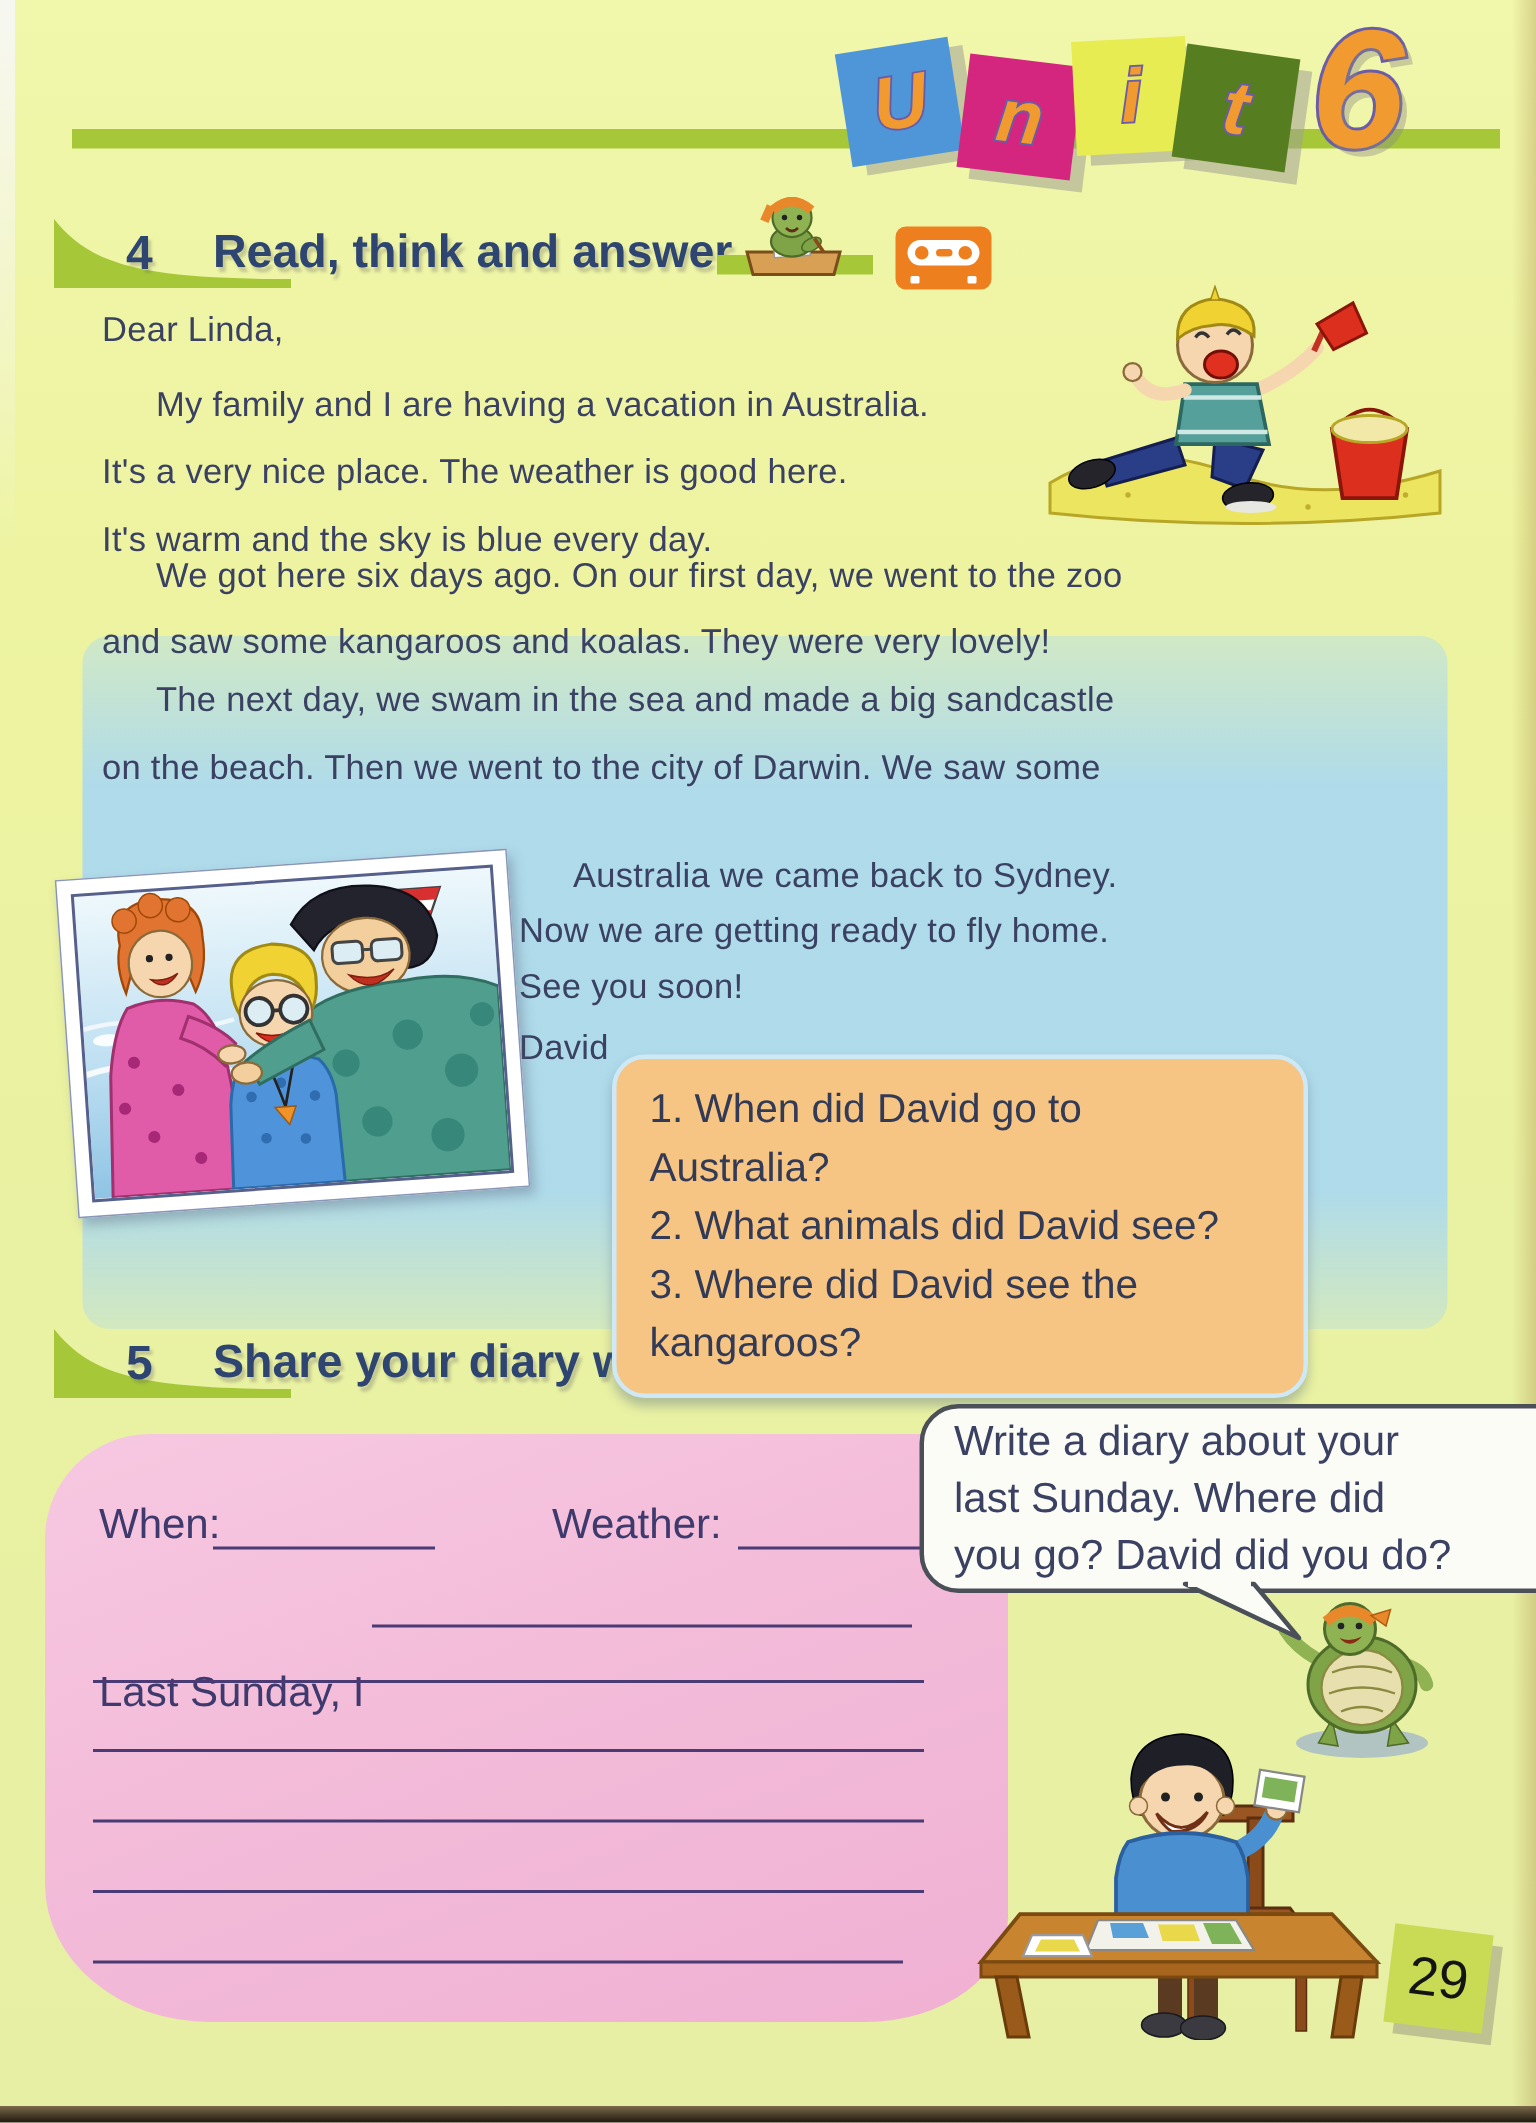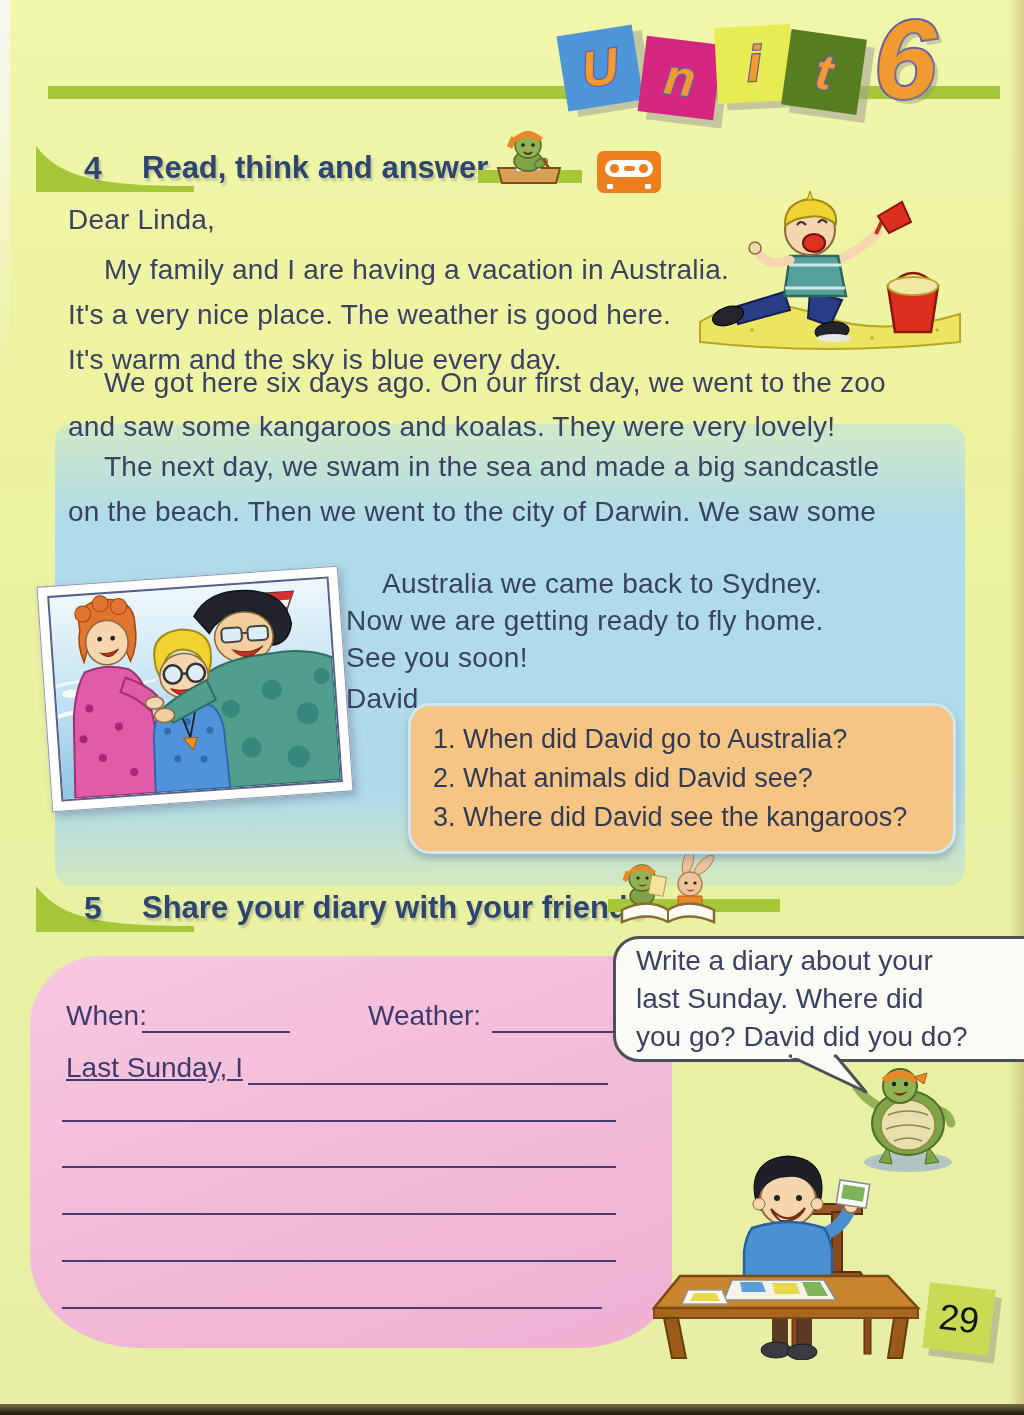--- a/index.html
+++ b/index.html
@@ -28,25 +28,25 @@
         paint-order:stroke fill;text-shadow:5px 5px 0 rgba(140,140,130,.4);z-index:2;}
   
   .flag{width:158px;height:46px;}
   .flag path{fill:var(--bar-green,#a6c838);}
   .sec-num{font-size:32px;font-weight:700;color:var(--title-navy,#2d4570);text-shadow:2px 3px 2px rgba(100,100,100,.3);}
   .sec-title{font-size:31px;font-weight:700;color:var(--title-navy,#2d4570);text-shadow:2px 3px 2px rgba(100,100,100,.3);white-space:nowrap;}
   .mini-bar{height:13px;background:var(--bar-green,#a6c838);}
   
   .blue-panel{left:55px;top:424px;width:910px;height:462px;border-radius:18px;
     background:linear-gradient(180deg,rgba(174,220,242,.45) 0%,rgba(168,216,242,.9) 22%,rgba(168,216,242,.9) 80%,rgba(168,216,242,.35) 100%);}
-  .body-text{font-size:28px;line-height:45px;color:var(--text-navy,#3a4162);letter-spacing:.2px;}
+  .body-text{font-size:23px;line-height:45px;color:var(--text-navy,#3a4162);letter-spacing:.2px;}
   .indent{text-indent:36px;}
   .tight{line-height:37px;}
   
-  .questions{left:408px;top:703px;width:548px;box-sizing:border-box;padding:14px 22px;
+  .questions{left:408px;top:703px;width:464px;box-sizing:border-box;padding:14px 22px;
     background:var(--questions-bg,#f6c583);border:3px solid var(--questions-border,#cfe8f5);
     border-radius:22px;box-shadow:0 5px 7px rgba(90,110,130,.4);}
   .questions div{font-size:27px;line-height:39px;color:#333a55;}
   
   .cassette{left:597px;top:151px;width:64px;height:42px;background:var(--cassette-orange,#ee7f1f);border-radius:7px;}
   .cassette .label{position:absolute;left:8px;top:9px;width:48px;height:17px;background:#fff;border-radius:9px;}
   .cassette .hole{position:absolute;top:4px;width:9px;height:9px;border-radius:50%;background:var(--cassette-orange,#ee7f1f);}
   .cassette .hole.l{left:5px}.cassette .hole.r{right:5px}
   .cassette .pill{position:absolute;left:19px;top:6px;width:11px;height:5px;border-radius:3px;background:var(--cassette-orange,#ee7f1f);}
   .cassette .notch{position:absolute;bottom:4px;width:6px;height:5px;background:#fff;border-radius:1px;}
@@ -287,21 +287,21 @@
     <path d="M72,46 h24 v12 h-24 z" fill="#e8882a" stroke="#b05c10"></path>
     <path d="M16,60 Q42,47 62,60 Q82,47 108,60 L108,72 Q82,61 62,72 Q42,61 16,72 Z" fill="#fdfdf5" stroke="#8a6a30" stroke-width="2.5"></path>
     <line x1="62" y1="60" x2="62" y2="72" stroke="#8a6a30" stroke-width="2"></line>
   </svg>
 
   <div class="abs pink-blob"></div>
   <div class="abs form-label" style="left:66px;top:1000px;">When:</div>
   <div class="abs write-line" style="left:142px;top:1031px;width:148px;"></div>
   <div class="abs form-label" style="left:368px;top:1000px;">Weather:</div>
   <div class="abs write-line" style="left:492px;top:1031px;width:158px;"></div>
-  <div class="abs form-label" style="left:66px;top:1052px;text-decoration:underline;">Last Sunday, I</div>
+  <div class="abs form-label" style="left:66px;top:1112px;">Last Sunday, I</div>
   <div class="abs write-line" style="left:248px;top:1083px;width:360px;"></div>
   <div class="abs write-line" style="left:62px;top:1120px;width:554px;"></div>
   <div class="abs write-line" style="left:62px;top:1166px;width:554px;"></div>
   <div class="abs write-line" style="left:62px;top:1213px;width:554px;"></div>
   <div class="abs write-line" style="left:62px;top:1260px;width:554px;"></div>
   <div class="abs write-line" style="left:62px;top:1307px;width:540px;"></div>
 
   <div class="abs bubble">
     <div>Write a diary about your</div>
     <div>last Sunday. Where did</div>

